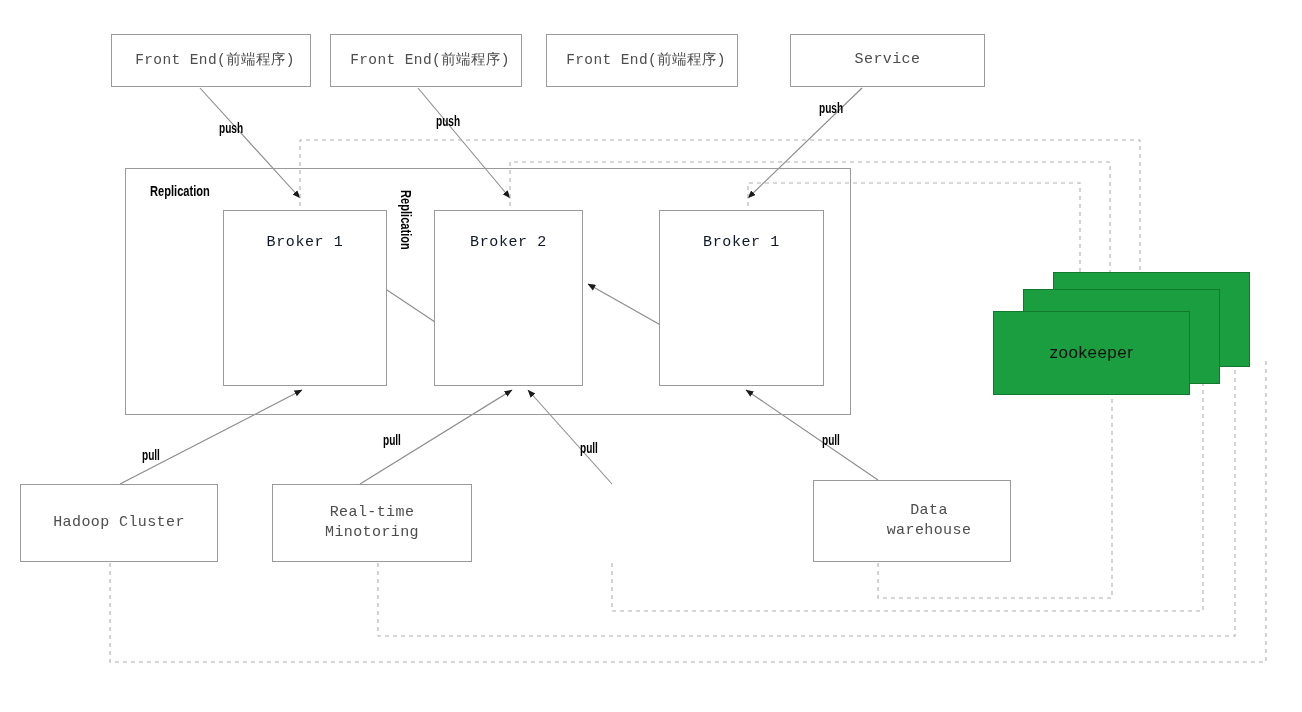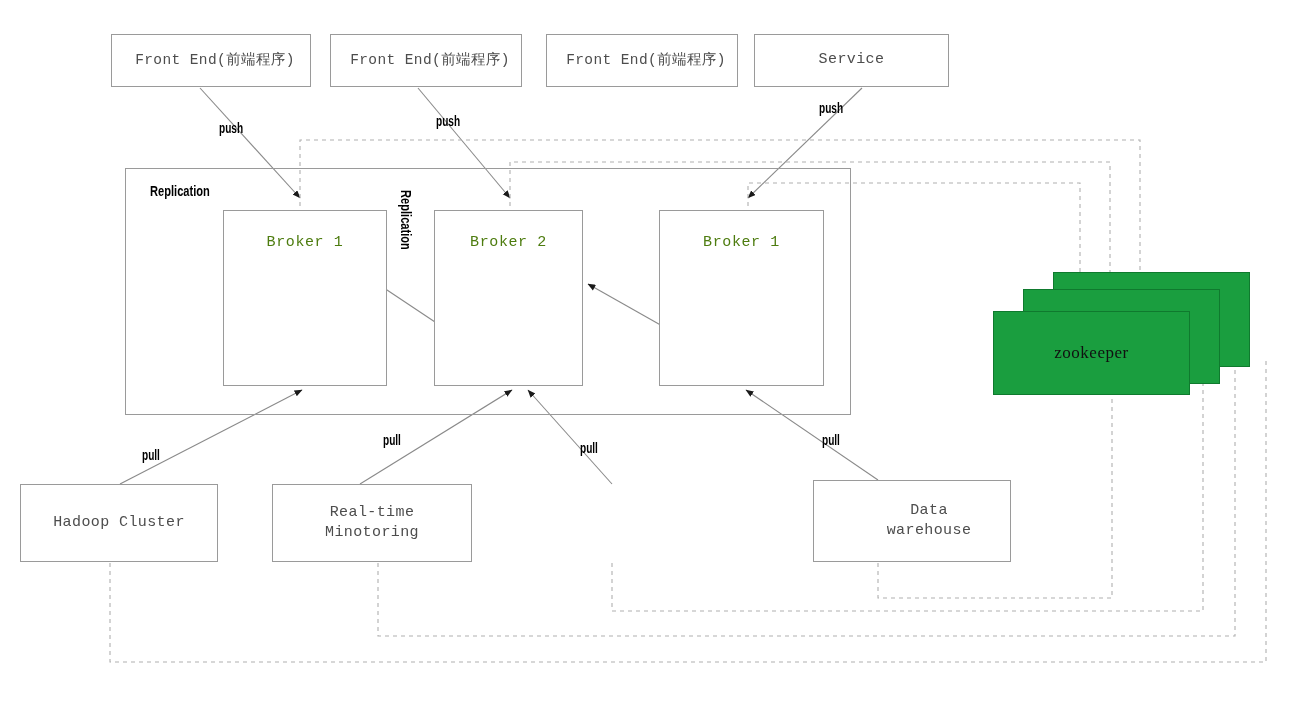--- a/index.html
+++ b/index.html
@@ -58,21 +58,21 @@
     box-sizing: border-box;
     border: 1px solid #9a9a9a;
     background: #ffffff;
     z-index: 3;
   }
   .broker-title {
     position: absolute;
     left: 0;
     right: 0;
     text-align: center;
-    color: #4d7c0f;
+    color: #0f172a;
     font-family: "Liberation Mono", "DejaVu Sans Mono", monospace;
     font-size: 15px;
     letter-spacing: 0.6px;
   }
   .partition {
     position: absolute;
     box-sizing: border-box;
     border: 1px solid #9a9a9a;
     background: #ffffff;
     display: flex;
@@ -116,21 +116,21 @@
     transform-origin: left top;
     z-index: 6;
   }
   .zk-card {
     position: absolute;
     box-sizing: border-box;
     display: flex;
     align-items: center;
     justify-content: center;
     color: #111111;
-    font-family: Liberation Serif, serif;
+    font-family: Liberation Sans, sans-serif;
     font-size: 17px;
     letter-spacing: 0.5px;
   }
 </style>
 </head>
 <body>
 
 <div id="canvas">
 
   <svg id="svg-layer" viewBox="0 0 1302 712">
@@ -184,21 +184,21 @@
 
   <div class="node node-cjk" id="fe1" style="left: 111px; top: 34px; width: 200px; height: 53px;">
       <span>Front End(前端程序)</span>
     </div>
   <div class="node node-cjk" id="fe2" style="left: 330px; top: 34px; width: 192px; height: 53px;">
       <span>Front End(前端程序)</span>
     </div>
   <div class="node node-cjk" id="fe3" style="left: 546px; top: 34px; width: 192px; height: 53px;">
       <span>Front End(前端程序)</span>
     </div>
-  <div class="node" id="svc" style="left: 754px; top: 34px; width: 195px; height: 53px;">
+  <div class="node" id="svc" style="left: 790px; top: 34px; width: 195px; height: 53px;">
       <span>Service</span>
     </div>
 
   <div class="cluster-box" id="cluster" style="left: 125px; top: 168px; width: 726px; height: 247px;"></div>
   <div class="replication-label" id="repl-h" style="left: 150px; top: 182px;">Replication</div>
   <div class="replication-label-vert" id="repl-v" style="left: 415px; top: 190px;">Replication</div>
 
   <div class="broker-box" id="b1" style="left: 223px; top: 210px; width: 164px; height: 176px;">
     <div class="broker-title" style="top:23px;">Broker 1</div>
   </div>

